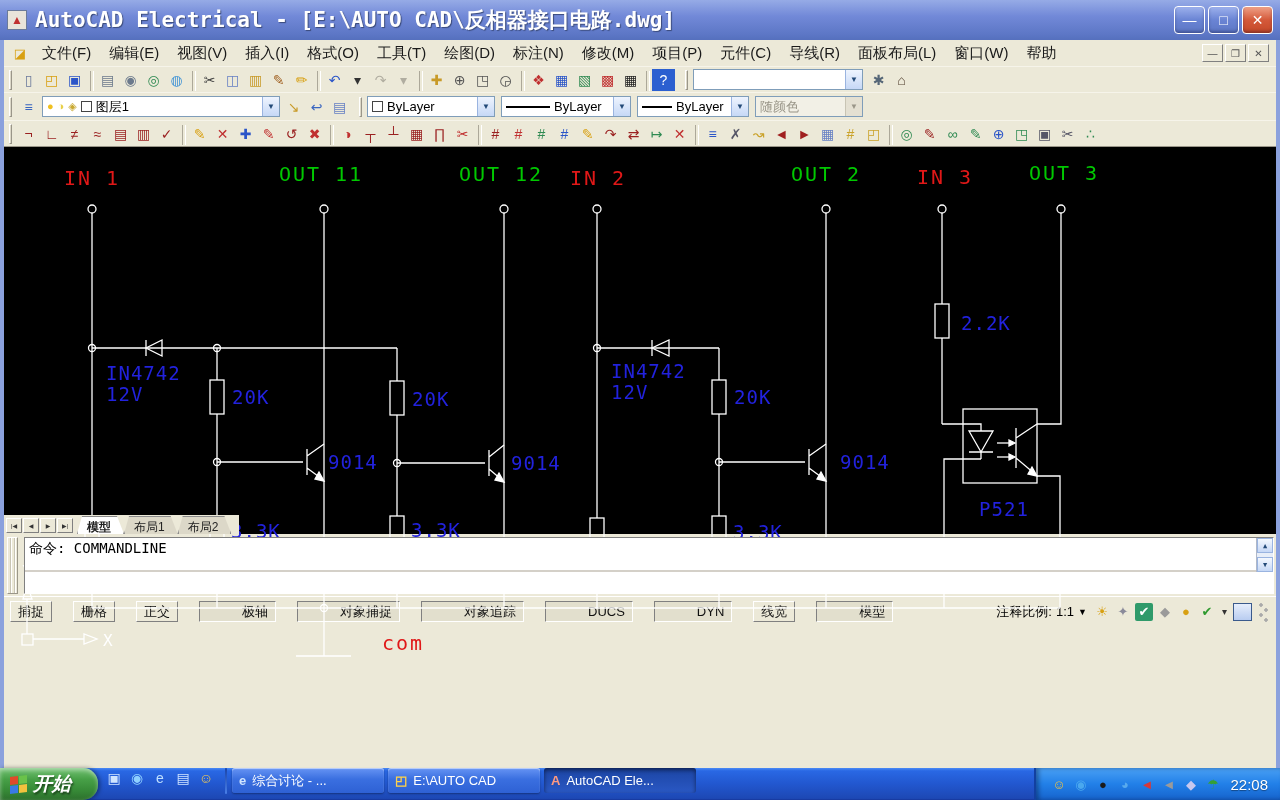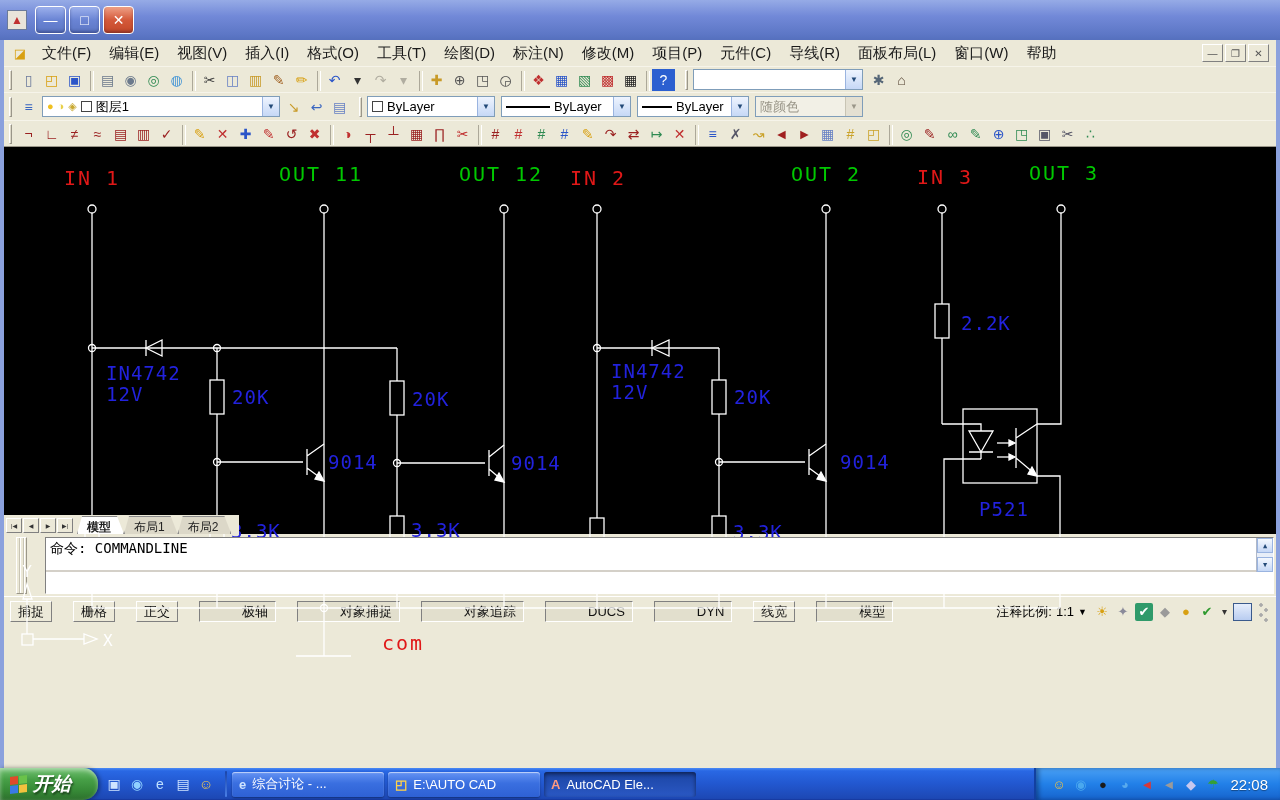--- a/index.html
+++ b/index.html
@@ -63,21 +63,21 @@
   .tabstrip { position:absolute; left:0; bottom:0; height:19px; display:flex; align-items:flex-end;
     background:#ece9d8; padding:0 8px 0 2px; }
   .tabnav { display:flex; gap:1px; margin:0 4px 1px 0; }
   .tabnav-btn { width:16px; height:15px; font-size:6px; display:grid; place-items:center; color:#333;
     border:1px solid; border-color:#fff #808080 #808080 #fff; background:#ece9d8; }
   .tab { height:18px; padding:2px 12px 2px 9px; font-size:12px; color:#222; background:#dcd8c8;
     border:1px solid #8a8a8a; border-bottom:none; clip-path:polygon(0 100%,5px 0,calc(100% - 7px) 0,100% 100%); }
   .tab.active { background:#fff; font-weight:bold; }
 
   
-  .cmd-area { height:62px; background:#ece9d8; padding:3px 2px 2px 12px; display:flex; gap:18px; }
+  .cmd-area { height:62px; background:#ece9d8; padding:3px 2px 2px 3px; display:flex; gap:6px; }
   .cmd-handle { width:11px; border:1px solid; border-color:#fff #9a9689 #9a9689 #fff;
     background:repeating-linear-gradient(90deg,#ece9d8 0 2px,#c8c4b4 2px 3px,#fff 3px 4px); }
   .cmd-box { flex:1; background:#fff; border:1px solid; border-color:#808080 #fff #fff #808080; position:relative;
     font:14px "DejaVu Sans Mono",monospace; color:#000; display:flex; flex-direction:column; }
   .cmd-history { height:34px; padding:2px 20px 0 4px; border-bottom:2px solid #d4d0c8; }
   .cmd-input { flex:1; padding:2px 4px 0 4px; }
   .cmd-scroll { position:absolute; right:0; top:0; width:17px; height:34px; background:#e8eef8;
     border-left:1px solid #b0b8c8; display:flex; flex-direction:column; justify-content:space-between; }
   .scr-btn { height:15px; background:linear-gradient(180deg,#f4f8fe,#c6d8f6); border:1px solid #9ab4e0;
     color:#234a78; font-size:7px; display:grid; place-items:center; }
@@ -95,21 +95,21 @@
   .mini-icon { width:18px; height:18px; display:grid; place-items:center; font-size:13px; border-radius:2px; }
   .clean-btn { width:19px; height:18px; border:1px solid #3a5a8c; background:linear-gradient(180deg,#e6eefc,#b8ccf0); }
   .grip { width:12px; height:22px; background:
     radial-gradient(circle at 3px 4px,#aaa 1.5px,transparent 2px),
     radial-gradient(circle at 8px 9px,#aaa 1.5px,transparent 2px),
     radial-gradient(circle at 3px 14px,#aaa 1.5px,transparent 2px),
     radial-gradient(circle at 8px 19px,#aaa 1.5px,transparent 2px); }
 
   
   .taskbar { height:32px; background:linear-gradient(180deg,#4a8af4 0%,#2968e4 9%,#2257cf 50%,#1d48b4 95%,#15359a 100%);
-    display:flex; align-items:center; }
+    display:flex; align-items:flex-start; }
   .start-btn { height:32px; width:98px; border-radius:0 15px 15px 0; display:flex; align-items:center; gap:6px;
     padding:0 16px 0 10px; background:linear-gradient(180deg,#74c274 0%,#47a047 35%,#378a37 70%,#2d702d 100%);
     box-shadow:inset 0 2px 4px rgba(255,255,255,.45), 2px 0 4px rgba(0,0,0,.4); }
   .start-label { color:#fff; font:bold italic 19px "Liberation Sans",sans-serif; text-shadow:1px 2px 2px rgba(0,0,0,.5); }
   .flag { width:17px; height:17px; display:grid; grid-template-columns:8px 8px; grid-template-rows:8px 8px; gap:1px; transform:skewY(-6deg); }
   .flag i:nth-child(1){background:#e04a2a;} .flag i:nth-child(2){background:#6ac24a;}
   .flag i:nth-child(3){background:#3a7ae4;} .flag i:nth-child(4){background:#f2c23e;}
   .qlaunch { display:flex; align-items:center; gap:3px; padding:0 6px; }
   .ql-icon { width:20px; height:20px; display:grid; place-items:center; font-size:14px; }
   .tb-div { width:2px; height:26px; margin:0 3px; background:linear-gradient(180deg,#1a44a8,#4a80e8); border-radius:1px; }
@@ -123,20 +123,21 @@
     background:linear-gradient(180deg,#4aa0f4 0%,#2280e8 50%,#1663cc 100%);
     border-left:2px solid #1240a0; box-shadow:inset 3px 0 4px rgba(0,0,30,.35); }
   .tray-icon { width:17px; height:17px; display:grid; place-items:center; font-size:13px; }
   .clock { color:#fff; font-size:15px; margin-left:4px; text-shadow:0 1px 1px rgba(0,0,0,.4); }
 </style>
 </head>
 <body>
 
 <div class="titlebar">
   <span class="app-icon">▲</span>
+  <span class="title-text">AutoCAD Electrical - [E:\AUTO CAD\反相器接口电路.dwg]</span>
   <span class="win-btns">
 
       <span class="win-btn">—</span>
 
       <span class="win-btn">□</span>
 
       <span class="win-btn close">✕</span>
     </span>
 </div>
 

